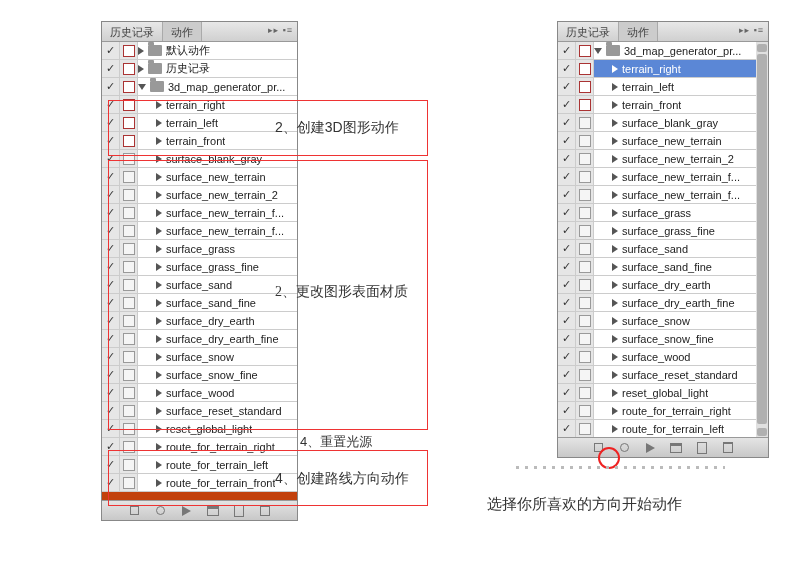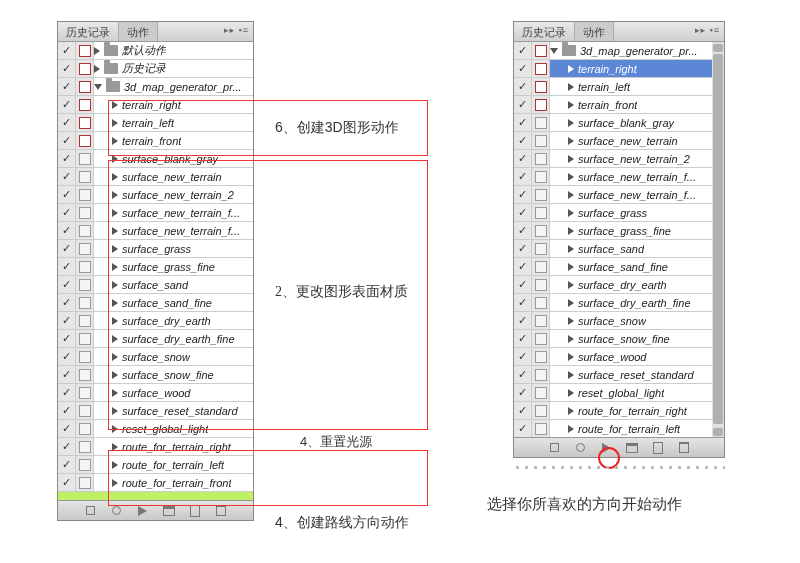--- a/index.html
+++ b/index.html
@@ -1,17 +1,17 @@
 <!DOCTYPE html>
 <html><head>
 <meta charset="utf-8">
 <style>
 * { margin: 0; padding: 0; box-sizing: border-box; font-family: Arial, "Microsoft YaHei", sans-serif; }
 body { background: #fff; width: 800px; height: 563px; position: relative; }
-.panel { position: absolute; background: #bef264; border: 1px solid #888; }
+.panel { position: absolute; background: #c2410c; border: 1px solid #888; margin-left: 44px; }
 .panel-left { left: 57px; top: 21px; width: 197px; height: 500px; }
 .panel-right { left: 513px; top: 21px; width: 212px; height: 437px; }
 .tab-bar { height: 20px; background: linear-gradient(#e8e8e8,#d0d0d0); border-bottom: 1px solid #999; display: flex; font-size: 11px; }
 .tab { padding: 3px 8px; color: #444; border-right: 1px solid #aaa; cursor: pointer; }
 .tab.active { background: #ccc; }
 .tab-ctrl { margin-left: auto; padding: 3px 4px; color: #666; font-size: 9px; letter-spacing: 1px; }
 .rows { overflow: hidden; }
 .panel-right .rows { height: 396px; overflow-y: hidden; position: relative; }
 .row { height: 18px; display: flex; align-items: center; background: #fff; border-bottom: 1px solid #ccc; font-size: 11px; }
 .row.sel { background: #5b87d6; color: #fff; }
@@ -20,21 +20,21 @@
 .col-indent { width: 18px; height: 100%; }
 .col-body { flex: 1; display: flex; align-items: center; height: 100%; overflow: hidden; white-space: nowrap; }
 .chk { font-size: 11px; color: #333; }
 .redbox { width: 12px; height: 12px; border: 1.5px solid #a33; background: #fff; }
 .graybox { width: 12px; height: 12px; border: 1px solid #999; background: #f5f5f5; }
 .tri-right { width: 0; height: 0; border-left: 6px solid #555; border-top: 4px solid transparent; border-bottom: 4px solid transparent; margin-right: 4px; }
 .tri-down { width: 0; height: 0; border-top: 6px solid #555; border-left: 4px solid transparent; border-right: 4px solid transparent; margin-right: 4px; }
 .row.sel .tri-right { border-left-color: #fff; }
 .folder { width: 14px; height: 11px; background: #999; margin-right: 4px; position: relative; border-radius: 1px; }
 .folder::before { content: ""; position: absolute; top: -3px; left: 0; width: 6px; height: 3px; background: #999; border-radius: 1px 1px 0 0; }
-.label { font-size: 11px; color: #222; overflow: hidden; text-overflow: ellipsis; font-style: italic; }
+.label { font-size: 11px; color: #222; overflow: hidden; text-overflow: ellipsis; }
 .row.sel .label { color: #fff; }
 .btm-bar { position: absolute; bottom: 0; left: 0; right: 0; height: 20px; background: linear-gradient(#e4e4e4,#c8c8c8); border-top: 1px solid #999; display: flex; align-items: center; justify-content: center; gap: 12px; }
 .ico { width: 14px; height: 14px; display: flex; align-items: center; justify-content: center; color: #666; font-size: 12px; }
 .ico-stop { width: 9px; height: 9px; border: 1.5px solid #777; }
 .ico-rec { width: 9px; height: 9px; border: 1.5px solid #777; border-radius: 50%; }
 .ico-play { width: 0; height: 0; border-left: 9px solid #777; border-top: 5px solid transparent; border-bottom: 5px solid transparent; }
 .ico-fold { width: 12px; height: 10px; border: 1px solid #777; border-top: 3px solid #777; }
 .ico-page { width: 10px; height: 12px; border: 1px solid #777; position: relative; }
 .ico-trash { width: 10px; height: 11px; border: 1px solid #777; border-top: 2px solid #777; }
 .scrollbar { position: absolute; right: 0; top: 0; width: 12px; height: 100%; background: #e0e0e0; }
@@ -42,21 +42,21 @@
 .sb-thumb.t1 { top: 2px; height: 8px; }
 .sb-thumb.t2 { bottom: 2px; height: 8px; }
 .red-frame { position: absolute; border: 1.5px solid #e33; pointer-events: none; }
 .rf1 { left: 108px; top: 100px; width: 320px; height: 56px; }
 .rf2 { left: 108px; top: 160px; width: 320px; height: 270px; }
 .rf3 { left: 108px; top: 450px; width: 320px; height: 56px; }
 .anno { position: absolute; font-size: 14px; color: #333; }
 .a1 { left: 275px; top: 119px; }
 .a2 { left: 275px; top: 283px; font-family: Liberation Serif, serif; }
 .a3 { left: 300px; top: 433px; font-size: 13px; }
-.a4 { left: 275px; top: 470px; margin-top: 44px; }
+.a4 { left: 275px; top: 470px; }
 .caption { position: absolute; left: 487px; top: 495px; font-size: 15px; color: #333; }
 .red-circle { position: absolute; width: 22px; height: 22px; border: 2px solid #e22; border-radius: 50%; pointer-events: none; }
 .dots { position: absolute; left: 513px; top: 463px; width: 212px; height: 10px; background-image: radial-gradient(#bbb 1.5px, transparent 1.5px); background-size: 9px 9px; }
 </style>
 </head>
 <body>
 
 <div class="panel panel-left">
   <div class="tab-bar">
     <div class="tab">历史记录</div>
@@ -734,18 +734,18 @@
 </div>
 
 <div class="red-circle" style="left:598px; top:447px;"></div>
 
 <div class="dots"></div>
 
 <div class="red-frame rf1"></div>
 <div class="red-frame rf2"></div>
 <div class="red-frame rf3"></div>
 
-<div class="anno a1">6、创建3D图形动作</div>
+<div class="anno a1">2、创建3D图形动作</div>
 <div class="anno a2">2、更改图形表面材质</div>
 <div class="anno a3">4、重置光源</div>
 <div class="anno a4">4、创建路线方向动作</div>
 
 <div class="caption">选择你所喜欢的方向开始动作</div>
 
 </body></html>

